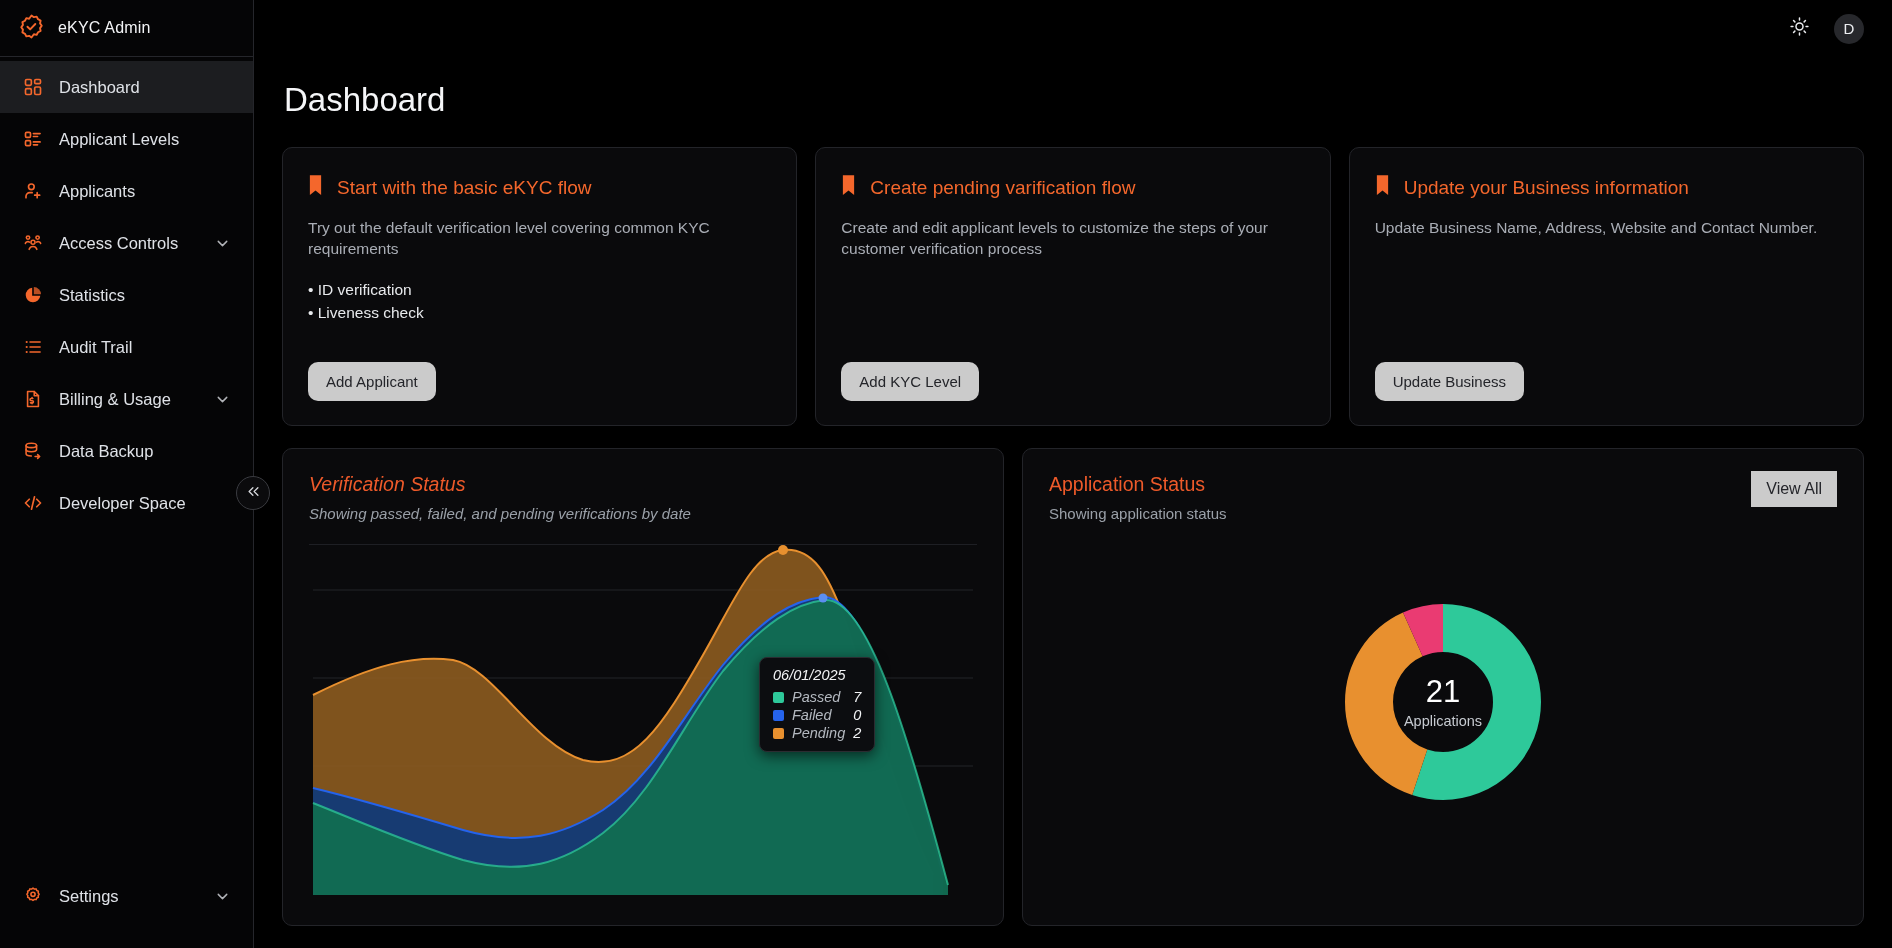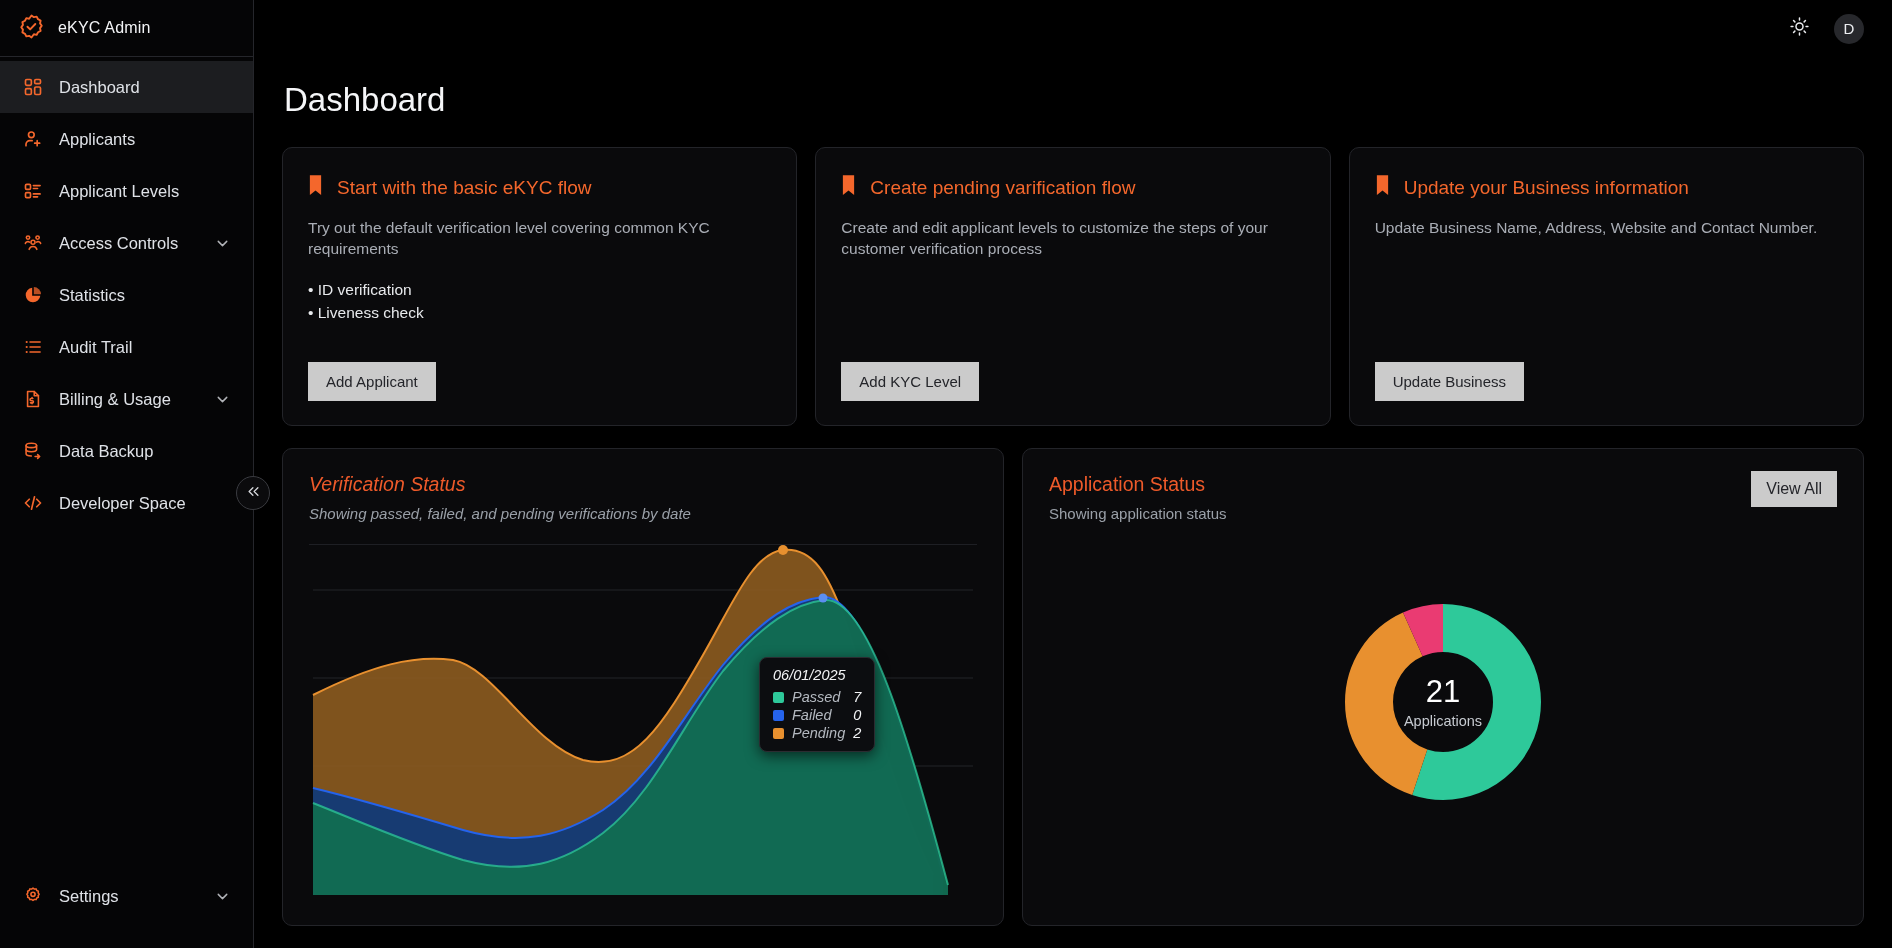--- a/index.html
+++ b/index.html
@@ -68,21 +68,21 @@
     border-radius:10px; padding:27px 25px 24px 25px;
     min-height:279px; display:flex; flex-direction:column;
   }
   .card-head { display:flex; align-items:center; gap:14px; margin-bottom:17px; }
   .card-title { color:#f4672c; font-size:19px; }
   .card-desc { color:#a9adb5; font-size:15.5px; line-height:1.36; }
   .card-bullets { margin-top:20px; color:#e7e9ec; font-size:15.5px; line-height:1.45; }
   .card-spacer { flex:1; }
   .btn-grey {
     align-self:flex-start; background:#cbcbcb; color:#24252a;
-    border:none; border-radius:0; padding:11px 18px;
+    border:none; border-radius:10px; padding:11px 18px;
     font-size:15px; cursor:pointer; font-family:"Liberation Sans", sans-serif;
   }
 
   
   .panels { display:flex; gap:18px; margin-top:22px; }
   .panel {
     background:#0a0a0c; border:1px solid #232429;
     border-radius:10px; position:relative; overflow:hidden;
   }
   .panel-left { flex:0 0 722px; height:478px;font-style:italic; }
@@ -150,37 +150,37 @@
             <rect x="3" y="14" width="7" height="7" rx="1.5"></rect>
               <rect x="14" y="12" width="7" height="9" rx="1.5"></rect>
           </svg>
         </span>
         <span class="label">Dashboard</span>
       </div>
 
       <div class="nav-item">
         <span class="ic">
           <svg width="20" height="20" viewBox="0 0 24 24" fill="none" stroke="#f4672c" stroke-width="2" stroke-linecap="round">
+            <rect x="3" y="4" width="6" height="6" rx="1.4"></rect>
+              <rect x="3" y="14" width="6" height="6" rx="1.4"></rect>
+            <path d="M12.5 5.5h8M12.5 9h5M12.5 15.5h8M12.5 19h5"></path>
+          </svg>
+        </span>
+        <span class="label">Applicant Levels</span>
+      </div>
+
+      <div class="nav-item">
+        <span class="ic">
+          <svg width="20" height="20" viewBox="0 0 24 24" fill="none" stroke="#f4672c" stroke-width="2" stroke-linecap="round">
             <circle cx="10" cy="7" r="3.4"></circle>
               <path d="M3.6 20v-1.6A4.4 4.4 0 0 1 8 14h3"></path>
             <path d="M17 14v6M14 17h6"></path>
           </svg>
         </span>
         <span class="label">Applicants</span>
-      </div>
-
-      <div class="nav-item">
-        <span class="ic">
-          <svg width="20" height="20" viewBox="0 0 24 24" fill="none" stroke="#f4672c" stroke-width="2" stroke-linecap="round">
-            <rect x="3" y="4" width="6" height="6" rx="1.4"></rect>
-              <rect x="3" y="14" width="6" height="6" rx="1.4"></rect>
-            <path d="M12.5 5.5h8M12.5 9h5M12.5 15.5h8M12.5 19h5"></path>
-          </svg>
-        </span>
-        <span class="label">Applicant Levels</span>
       </div>
 
       <div class="nav-item">
         <span class="ic">
           <svg width="20" height="20" viewBox="0 0 24 24" fill="none" stroke="#f4672c" stroke-width="1.9" stroke-linecap="round">
             <circle cx="6" cy="5.5" r="2"></circle>
               <circle cx="17.5" cy="5.5" r="2"></circle>
               <circle cx="12" cy="11" r="2.4"></circle>
             <path d="M2.8 12.5a3.4 3.4 0 0 1 5-1.6M16.2 10.9a3.4 3.4 0 0 1 5 1.6M7.4 19.6a4.8 4.8 0 0 1 9.2 0"></path>
           </svg>

